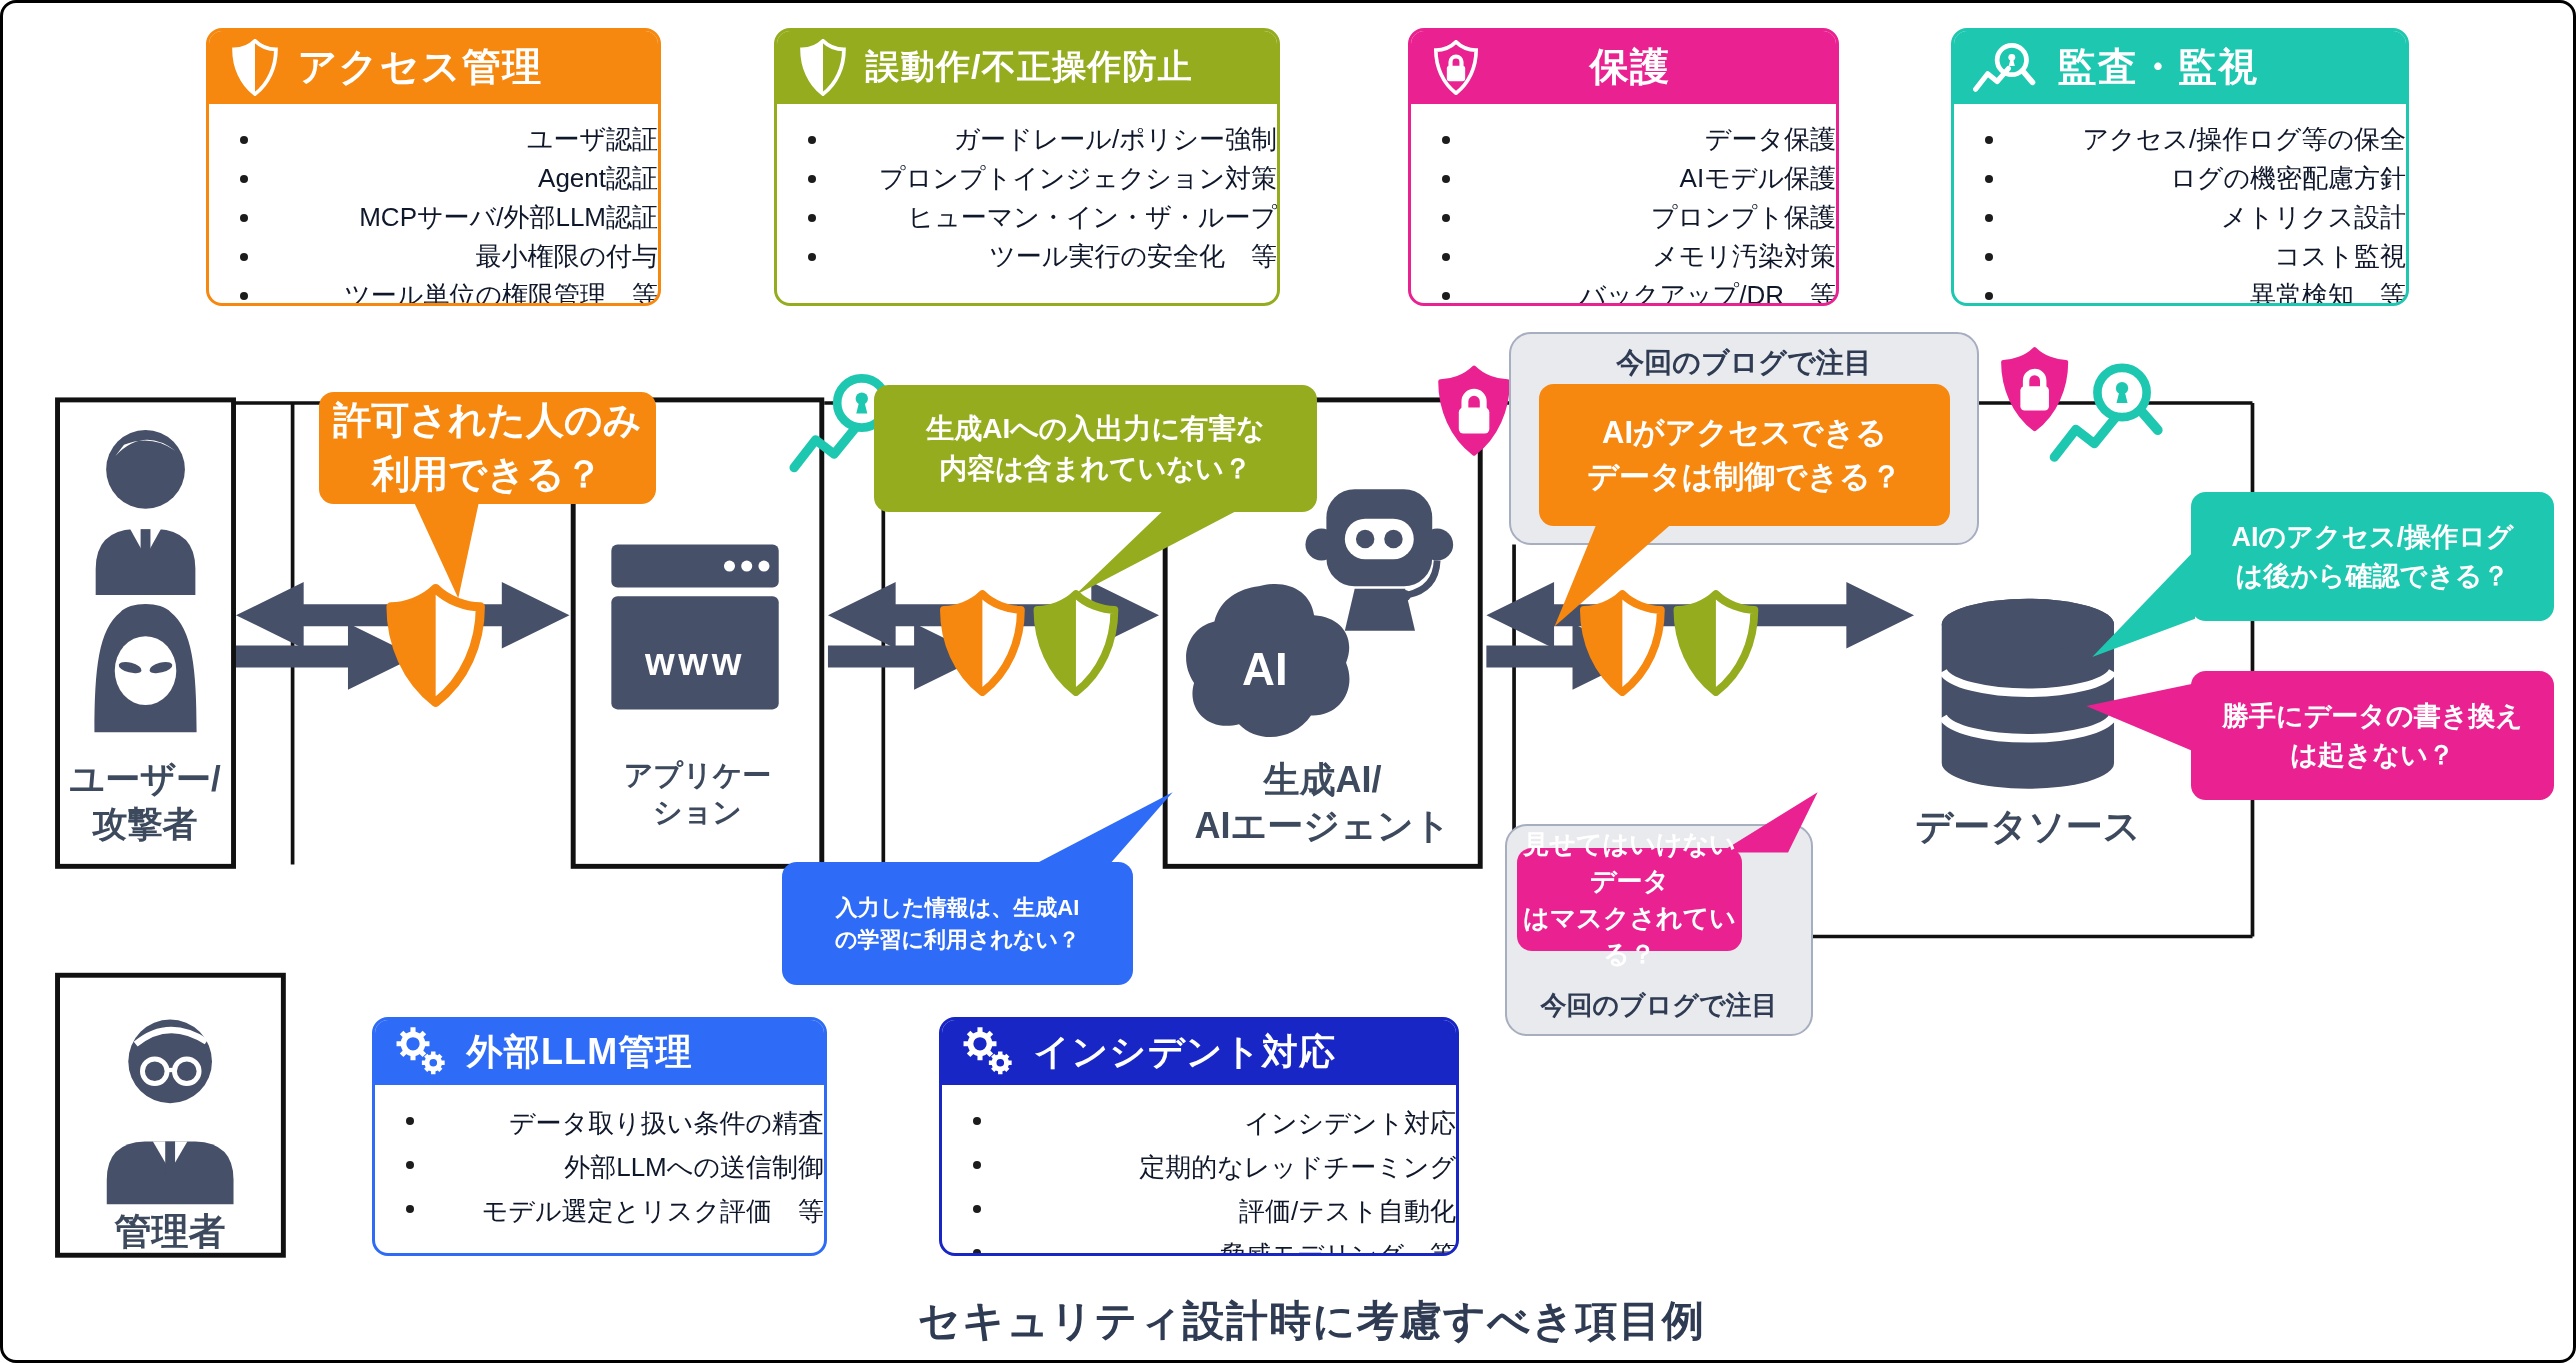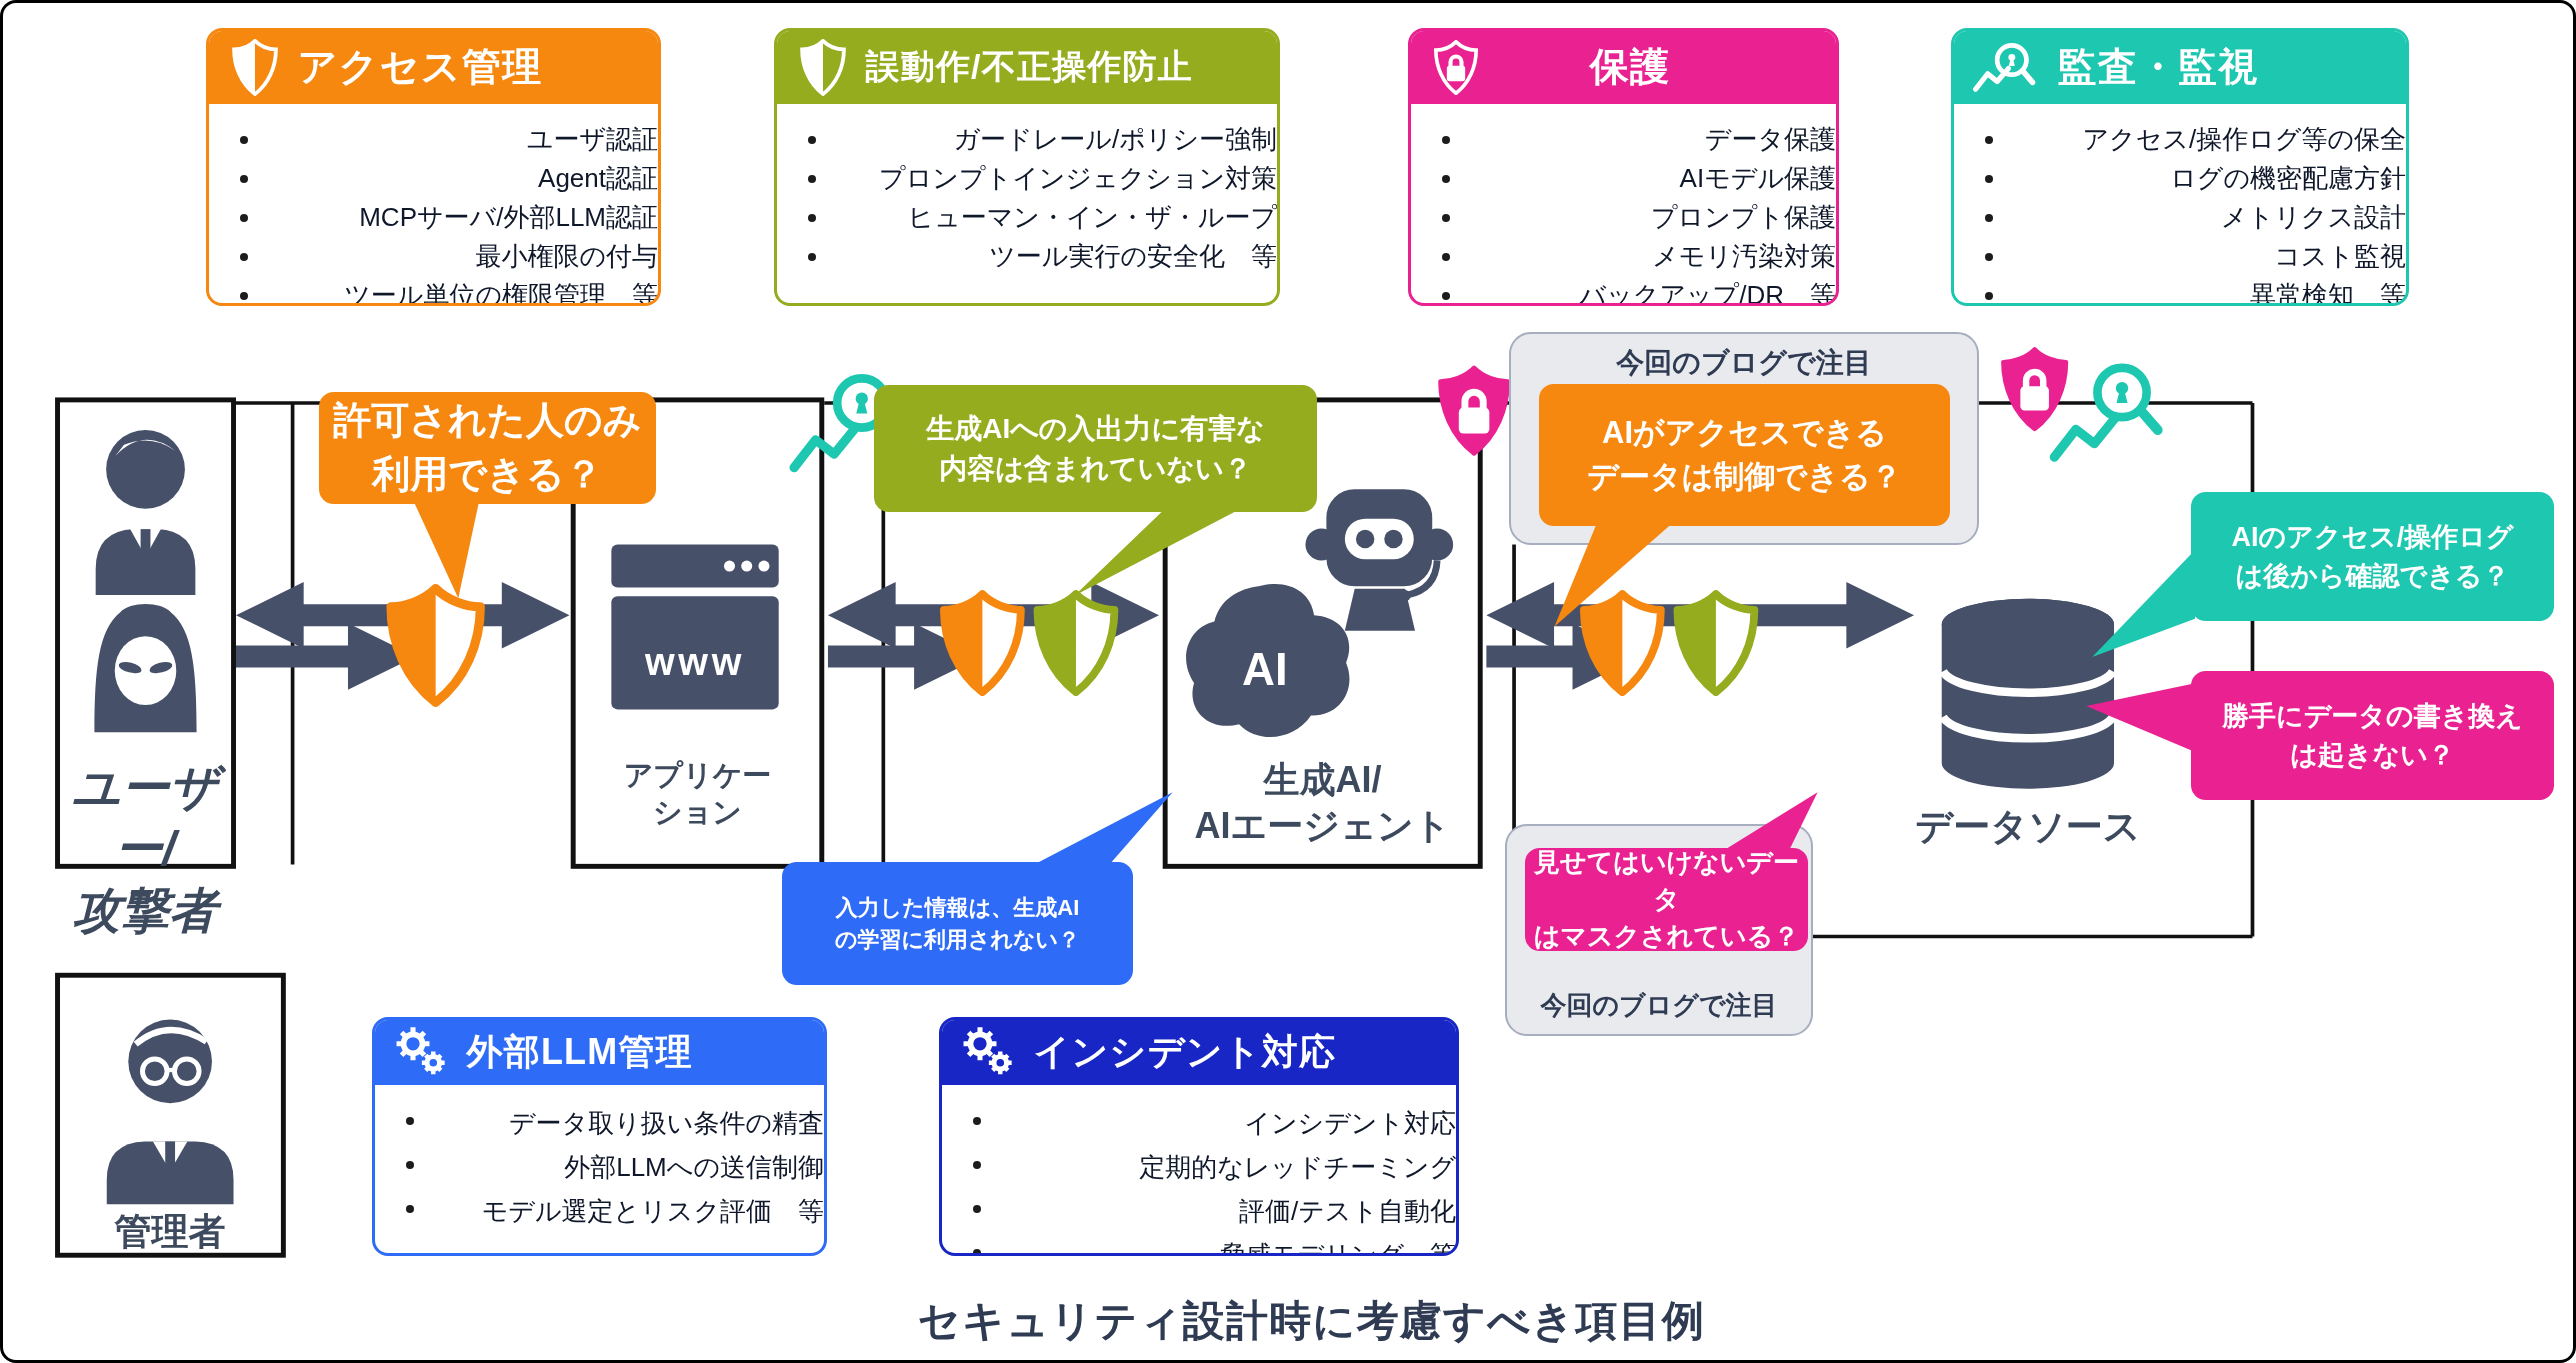--- a/index.html
+++ b/index.html
@@ -261,34 +261,34 @@
     <span>内容は含まれていない？</span>
   </div>
   <div class="abs bubble" style="left:779px;top:859px;width:351px;height:123px;background:#2E6BF6;font-size:22px;">
     <span>入力した情報は、生成AI</span>
     <span>の学習に利用されない？</span>
   </div>
   <div class="abs bubble" style="left:1536px;top:381px;width:411px;height:142px;background:#F6870F;font-size:31px;">
     <span>AIがアクセスできる</span>
     <span>データは制御できる？</span>
   </div>
-  <div class="abs bubble" style="left:1514px;top:845px;width:283px;height:103px;background:#EA2190;font-size:26px;margin-left:8px;">
+  <div class="abs bubble" style="left:1514px;top:845px;width:225px;height:103px;background:#EA2190;font-size:26px;">
     <span>見せてはいけないデータ</span>
     <span>はマスクされている？</span>
   </div>
   <div class="abs bubble" style="left:2188px;top:489px;width:363px;height:129px;background:#1EC7B0;font-size:27px;">
     <span>AIのアクセス/操作ログ</span>
     <span>は後から確認できる？</span>
   </div>
   <div class="abs bubble" style="left:2188px;top:668px;width:363px;height:129px;background:#EA2190;font-size:27px;">
     <span>勝手にデータの書き換え</span>
     <span>は起きない？</span>
   </div>
 
-  <div class="abs ent-label" style="left:54px;top:754px;width:176px;font-size:48px;font-style:italic;">
+  <div class="abs ent-label" style="left:54px;top:754px;width:176px;font-size:35px;">
     <span style="display:block">ユーザー/</span>
     <span style="display:block">攻撃者</span>
   </div>
   <div class="abs ent-label" style="left:570px;top:754px;width:249px;font-size:29px;">
     <span style="display:block">アプリケー</span>
     <span style="display:block">ション</span>
   </div>
   <div class="abs ent-label" style="left:1162px;top:754px;width:315px;font-size:36px;">
     <span style="display:block">生成AI/</span>
     <span style="display:block">AIエージェント</span>

